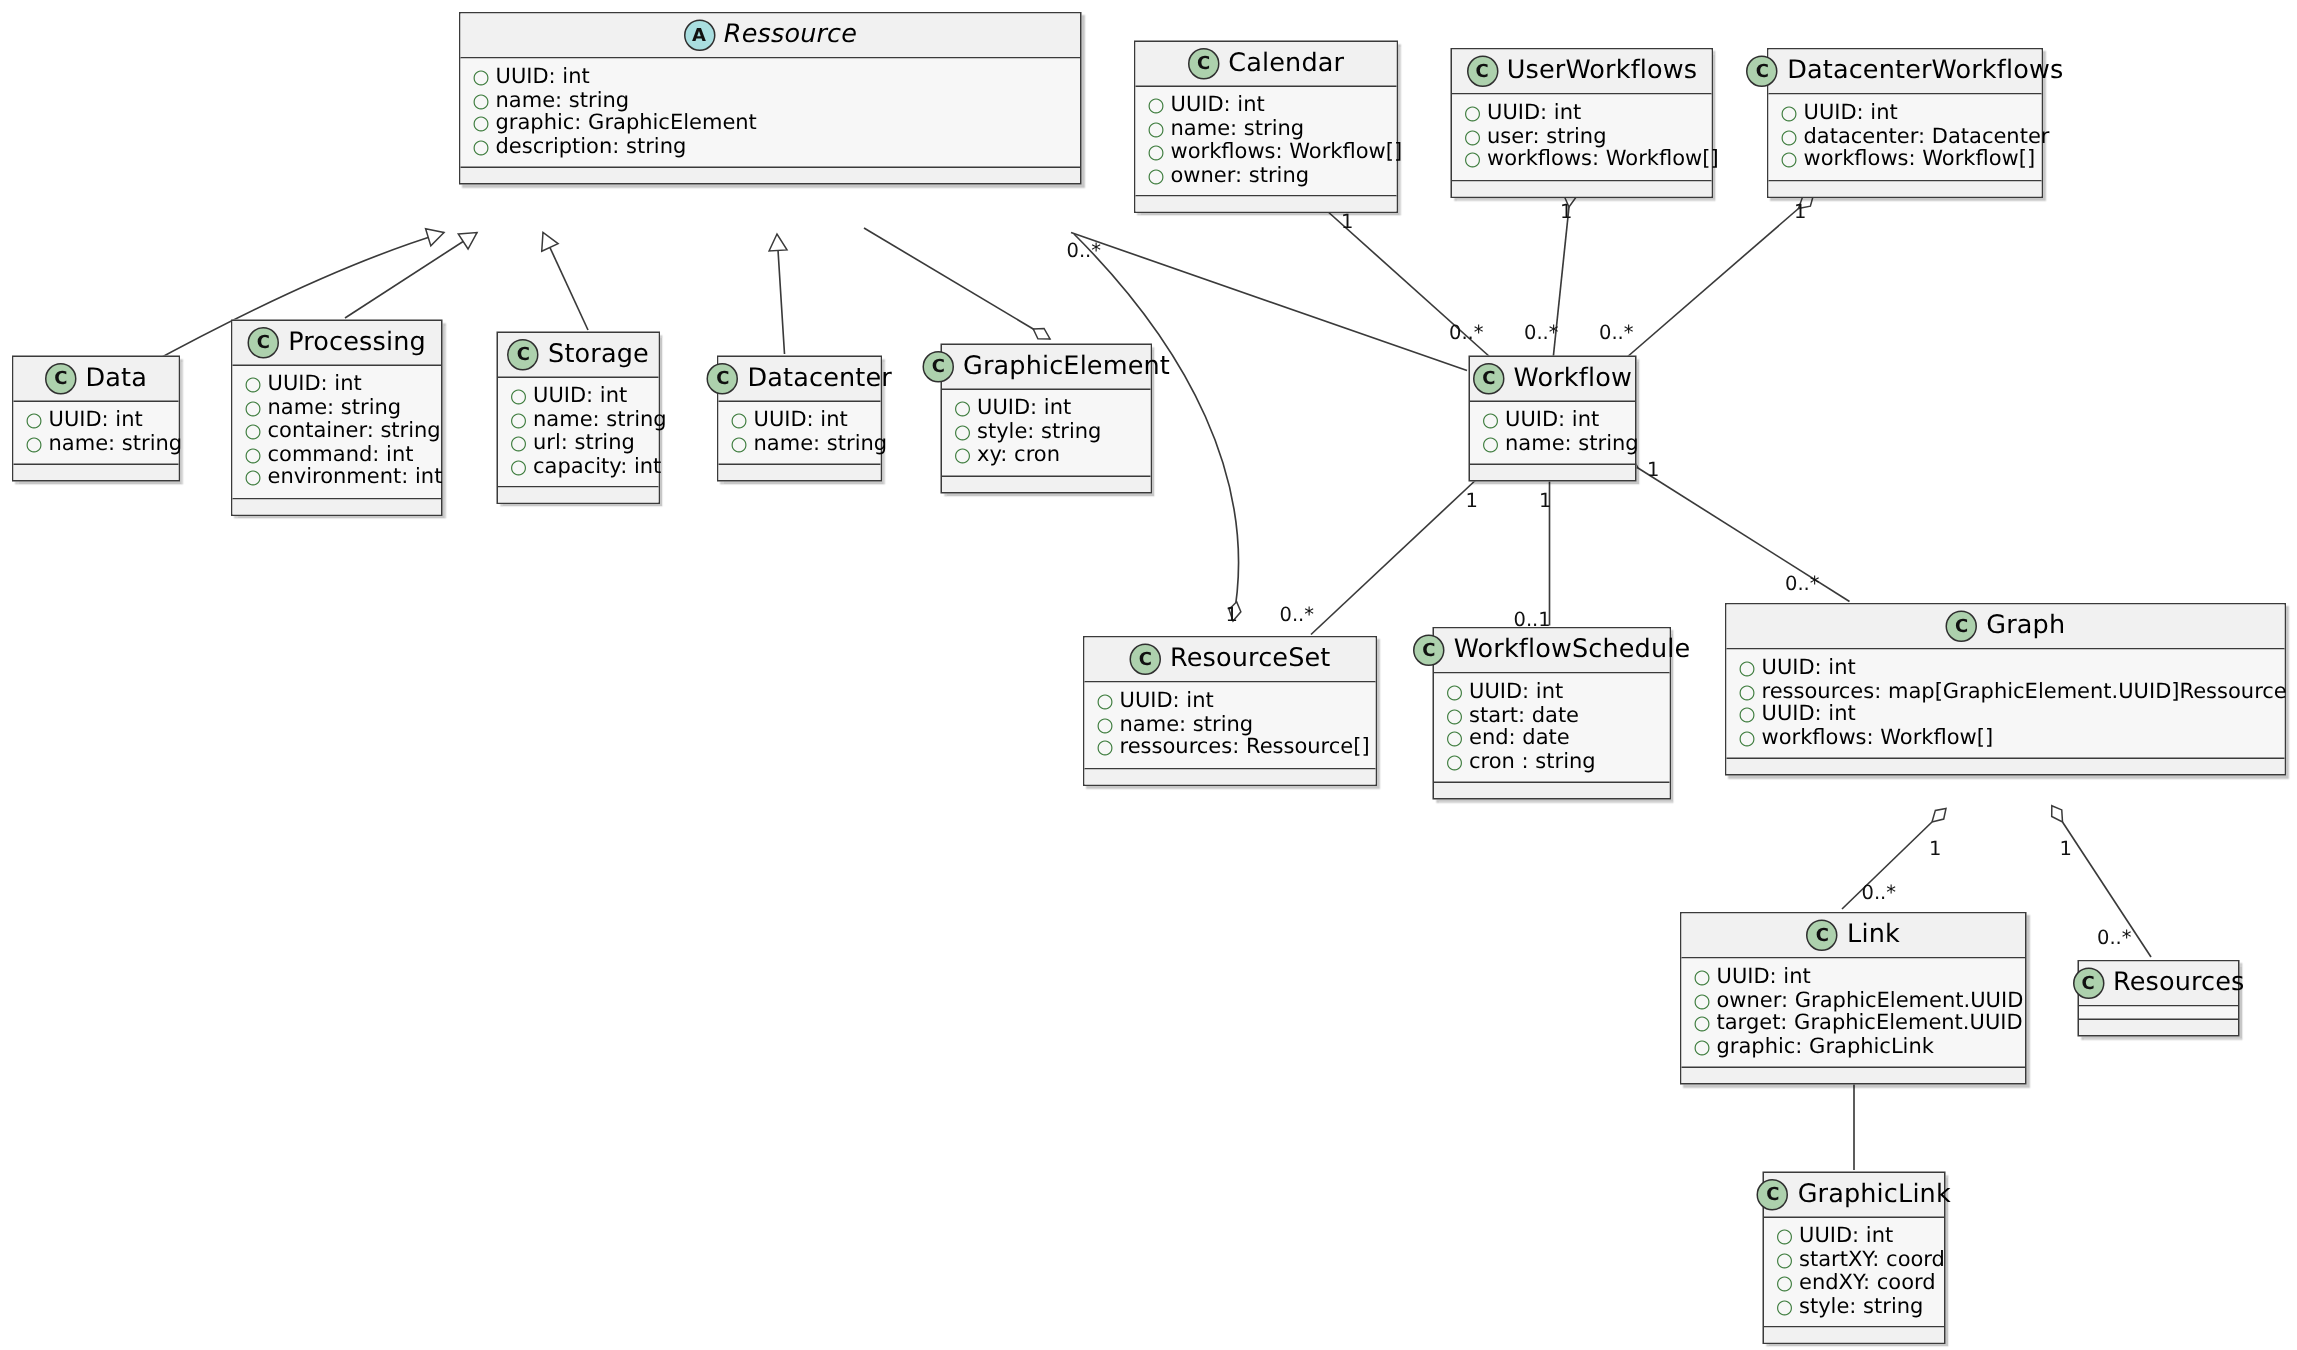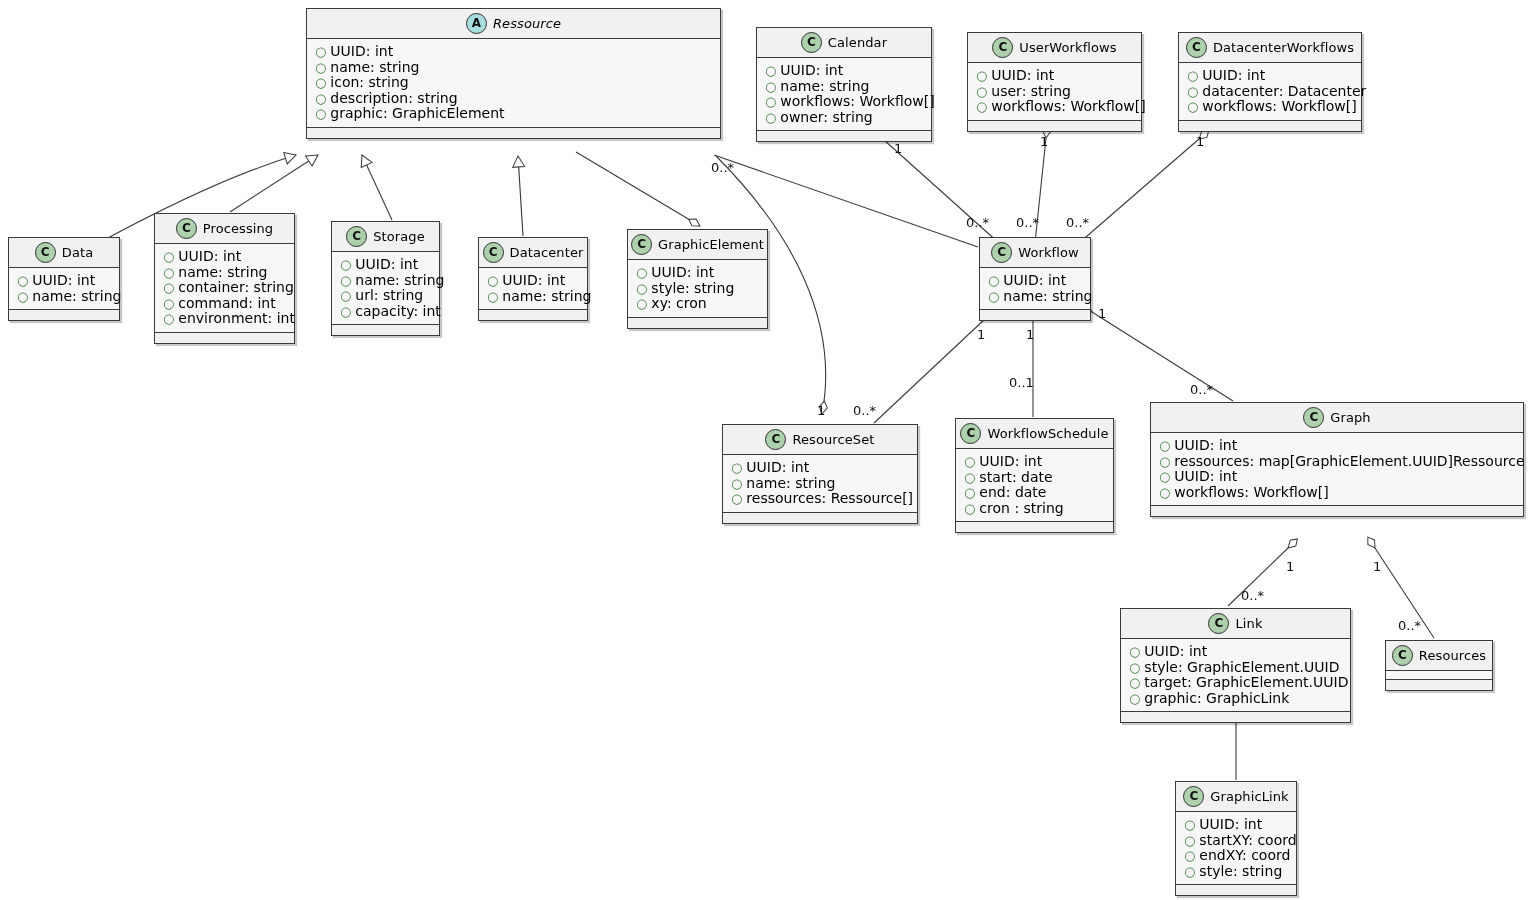--- a/index.html
+++ b/index.html
@@ -26,21 +26,21 @@
     text-align:center;
     padding:3px 6px 4px 6px;
     white-space:nowrap;
     display:flex;
     align-items:center;
     justify-content:center;
     gap:6px;
     height:30px;
   }
   .uml-title{
-    font-size:13px;
+    font-size:17px;
     color:#000;
     letter-spacing:0.1px;
   }
   .abstract .uml-title{font-style:italic;}
   .stereo{
     display:inline-block;
     width:19px;height:19px;
     border-radius:50%;
     border:1px solid #2f2f2f;
     background:#adD1ad;
@@ -137,23 +137,22 @@
 
   <div id="classes-layer">
       <div class="uml-class abstract" style="left: 306px; top: 8px; width: 415px;">
         <div class="uml-header">
           <span class="stereo abs">A</span>
           <span class="uml-title">Ressource</span>
         </div>
         <div class="uml-attrs">
           <div class="uml-attr"><span class="bullet">○</span><span>UUID: int</span></div>
           <div class="uml-attr"><span class="bullet">○</span><span>name: string</span></div>
-          <div class="uml-attr"><span class="bullet">○</span><span>icon: string</span></div>
+          <div class="uml-attr"><span class="bullet">○</span><span>graphic: GraphicElement</span></div>
           <div class="uml-attr"><span class="bullet">○</span><span>description: string</span></div>
-          <div class="uml-attr"><span class="bullet">○</span><span>graphic: GraphicElement</span></div>
         </div>
         <div class="uml-methods"></div>
       </div>
       <div class="uml-class" style="left: 756px; top: 27px; width: 176px;">
         <div class="uml-header">
           <span class="stereo">C</span>
           <span class="uml-title">Calendar</span>
         </div>
         <div class="uml-attrs">
           <div class="uml-attr"><span class="bullet">○</span><span>UUID: int</span></div>
@@ -297,21 +296,21 @@
         </div>
         <div class="uml-methods"></div>
       </div>
       <div class="uml-class" style="left: 1120px; top: 608px; width: 231px;">
         <div class="uml-header">
           <span class="stereo">C</span>
           <span class="uml-title">Link</span>
         </div>
         <div class="uml-attrs">
           <div class="uml-attr"><span class="bullet">○</span><span>UUID: int</span></div>
-          <div class="uml-attr"><span class="bullet">○</span><span>style: GraphicElement.UUID</span></div>
+          <div class="uml-attr"><span class="bullet">○</span><span>owner: GraphicElement.UUID</span></div>
           <div class="uml-attr"><span class="bullet">○</span><span>target: GraphicElement.UUID</span></div>
           <div class="uml-attr"><span class="bullet">○</span><span>graphic: GraphicLink</span></div>
         </div>
         <div class="uml-methods"></div>
       </div>
       <div class="uml-class" style="left: 1385px; top: 640px; width: 108px;">
         <div class="uml-header">
           <span class="stereo">C</span>
           <span class="uml-title">Resources</span>
         </div>
@@ -339,21 +338,21 @@
       <span class="mlabel" style="left: 1196px; top: 134px;">1</span>
       <span class="mlabel" style="left: 711px; top: 160px;">0..*</span>
       <span class="mlabel" style="left: 966px; top: 215px;">0..*</span>
       <span class="mlabel" style="left: 1016px; top: 215px;">0..*</span>
       <span class="mlabel" style="left: 1066px; top: 215px;">0..*</span>
       <span class="mlabel" style="left: 977px; top: 327px;">1</span>
       <span class="mlabel" style="left: 1026px; top: 327px;">1</span>
       <span class="mlabel" style="left: 1098px; top: 306px;">1</span>
       <span class="mlabel" style="left: 817px; top: 403px;">1</span>
       <span class="mlabel" style="left: 853px; top: 403px;">0..*</span>
-      <span class="mlabel" style="left: 1009px; top: 375px;">0..1</span>
+      <span class="mlabel" style="left: 1009px; top: 406px;">0..1</span>
       <span class="mlabel" style="left: 1190px; top: 382px;">0..*</span>
       <span class="mlabel" style="left: 1286px; top: 559px;">1</span>
       <span class="mlabel" style="left: 1373px; top: 559px;">1</span>
       <span class="mlabel" style="left: 1241px; top: 588px;">0..*</span>
       <span class="mlabel" style="left: 1398px; top: 618px;">0..*</span>
     </div>
 
 </div>
 
 </body></html>

